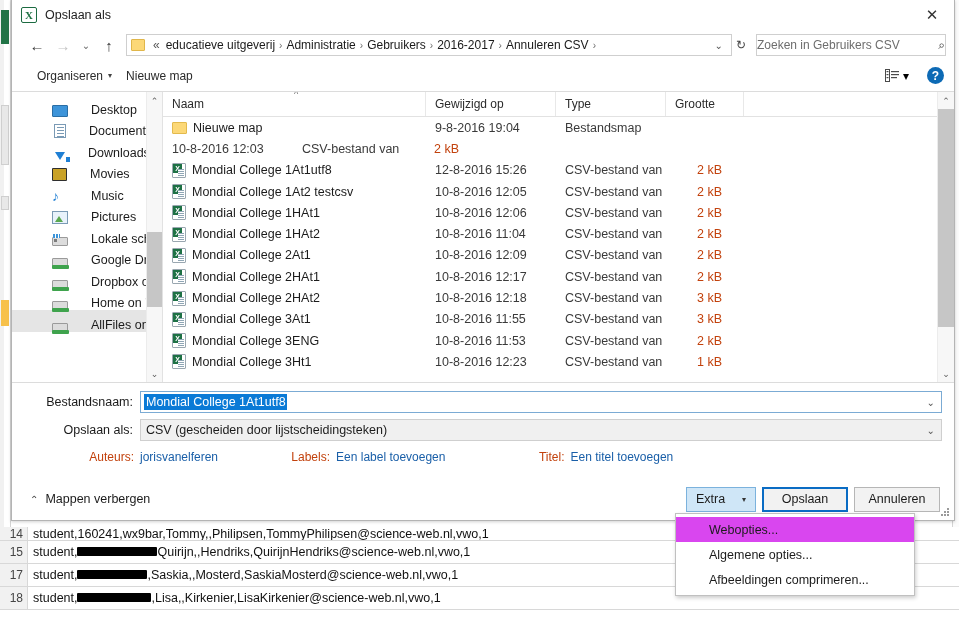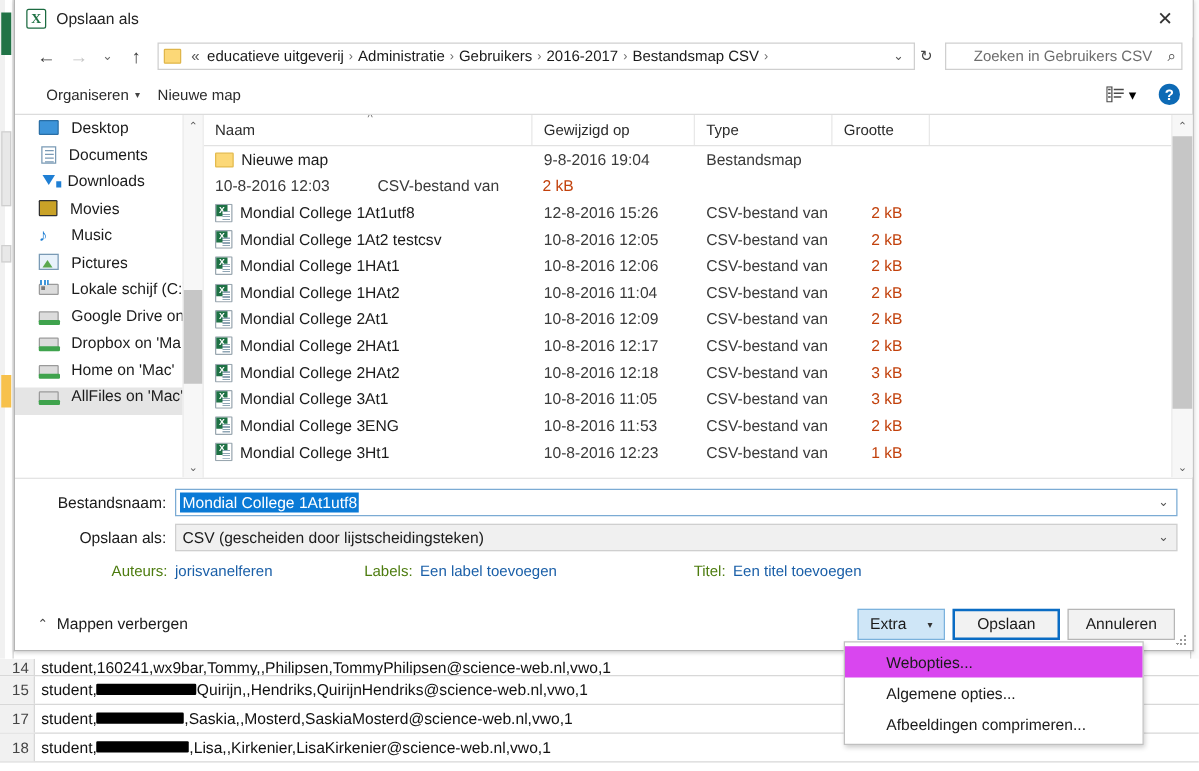--- a/index.html
+++ b/index.html
@@ -56,42 +56,42 @@
   .crumbbar { flex: 1; height: 22px; margin-left: 4px; border: 1px solid #cfcfcf; background: #fff;
     display: flex; align-items: center; padding: 0 2px 0 4px; }
   .crumb-folder { width: 14px; height: 12px; background: #fcd877; border: 1px solid #e0b64a; border-radius: 1px;
     margin-right: 5px; flex: 0 0 auto; }
   .crumb { font-size: 12px; color: #1a1a1a; padding: 0 3px; white-space: nowrap; }
   .crumb.mini { color: #555; }
   .crumb-sep { color: #6d6d6d; font-size: 10px; padding: 0 1px; }
   .crumb-chev { margin-left: auto; color: #555; font-size: 10px; padding: 0 6px; }
   .refresh { color: #444; font-size: 12px; padding: 0 4px; }
   .searchbox { width: 190px; height: 22px; margin-left: 6px; border: 1px solid #cfcfcf; background: #fff;
-    display: flex; align-items: center; padding: 0 22px; }
+    display: flex; align-items: center; padding: 0 0; }
   .searchbox input { border: none; outline: none; flex: 1; font-size: 12px; color: #222;
     font-family: "Liberation Sans", sans-serif; background: transparent; }
   .searchbox input::placeholder { color: #6d6d6d; }
   .search-ico { color: #444; font-size: 12px; }
 
   
   .cmdbar { height: 32px; display: flex; align-items: center; padding: 0 10px 0 18px; border-bottom: 1px solid #dcdcdc; }
   .cmd { font-size: 12px; color: #2b2b2b; padding: 3px 7px; display: flex; align-items: center; gap: 5px; }
   .cmd .caret { font-size: 8px; color: #444; }
   .cmd-right { margin-left: auto; display: flex; align-items: center; gap: 4px; }
   .viewico { display: flex; align-items: center; gap: 3px; padding: 3px 4px; }
   .help-btn { width: 17px; height: 17px; border-radius: 50%; background: #0d6ab5; color: #fff; font-size: 12px;
     font-weight: bold; display: flex; align-items: center; justify-content: center; margin-left: 10px; }
 
   
   .dlg-body { display: flex; height: 291px; border-bottom: 1px solid #dcdcdc; }
 
   
   .sidebar { width: 151px; position: relative; background: #fff; border-right: 1px solid #e2e2e2; overflow: hidden; }
   .side-list { padding-top: 3px; }
-  .side-item { height: 21.5px; display: flex; align-items: flex-start; padding-left: 19px; gap: 10px; font-size: 12.5px; color: #1b1b1b; white-space: nowrap; }
+  .side-item { height: 21.5px; display: flex; align-items: flex-end; padding-left: 40px; gap: 23px; font-size: 12.5px; color: #1b1b1b; white-space: nowrap; }
   .side-item.selected { background: #e5e5e5; }
   .side-item .lbl { overflow: hidden; }
   .sv-ico { width: 16px; height: 14px; flex: 0 0 auto; position: relative; }
   .ic-desktop { background: #3d94d9; border: 1px solid #2a6ea5; border-radius: 1px; height: 12px; margin-top:1px;}
   .ic-docs { background: #fff; border: 1px solid #7a9ab5; height: 14px; width: 12px; margin-left:2px;}
   .ic-docs:after { content:''; position:absolute; left:2px; top:2px; width:7px; height:1px; background:#7a9ab5;
     box-shadow:0 3px 0 #7a9ab5, 0 6px 0 #7a9ab5, 0 9px 0 #7a9ab5; }
   .ic-dl { width:0;height:0; border-left:5px solid transparent; border-right:5px solid transparent;
     border-top:8px solid #1f7fd4; margin: 2px 0 0 3px; }
   .ic-dl:after { content:''; position:absolute; left:6px; top:-3px; width:4px; height:5px; background:#1f7fd4;}
@@ -141,21 +141,21 @@
   .formarea { padding: 7px 0 0 0; height: 95px; }
   .frm-row { display: flex; align-items: center; height: 24px; margin-bottom: 4px; padding-right: 12px; }
   .frm-label { width: 128px; text-align: right; padding-right: 7px; font-size: 12.5px; color: #1b1b1b; }
   .frm-field { flex: 1; height: 22px; border: 1px solid #7babd4; background: #fff; display: flex; align-items: center;
     padding-left: 3px; }
   .frm-field.combo { border-color: #cfcfcf; background: #f0f0f0; }
   .frm-field .valsel { background: #0a7ad6; color: #fff; font-size: 12.5px; padding: 1px 1px 1px 2px; }
   .frm-field .val { font-size: 12.5px; color: #1b1b1b; padding-left: 2px; }
   .frm-field .chev { margin-left: auto; font-size: 10px; color: #555; padding: 0 6px; }
   .meta-row { display: flex; align-items: center; height: 22px; font-size: 12px; padding-left: 0; }
-  .meta-lab { color: #4d7c0f; text-align: right; padding-right: 6px; }
+  .meta-lab { color: #c2410c; text-align: right; padding-right: 6px; }
   .meta-val { color: #1a5fa8; }
 
   
   .footer { height: 42px; display: flex; align-items: center; padding: 0 14px 0 18px; position: relative; }
   .hidefolders { display: flex; align-items: center; gap: 7px; font-size: 12.5px; color: #1b1b1b; }
   .hidefolders .cr { font-size: 10px; color: #444; }
   .btns { margin-left: auto; display: flex; align-items: center; gap: 6px; }
   .btn { height: 25px; min-width: 86px; border: 1px solid #b6b6b6; background: #f2f2f2; font-size: 12.5px; color: #1b1b1b;
     display: flex; align-items: center; justify-content: center; gap: 12px; padding: 0 10px;
     font-family: "Liberation Sans", sans-serif; }
@@ -229,21 +229,21 @@
       <span class="crumb-folder"></span>
       <span class="crumb mini">«</span>
       <span class="crumb">educatieve uitgeverij</span>
       <span class="crumb-sep">›</span>
       <span class="crumb">Administratie</span>
       <span class="crumb-sep">›</span>
       <span class="crumb">Gebruikers</span>
       <span class="crumb-sep">›</span>
       <span class="crumb">2016-2017</span>
       <span class="crumb-sep">›</span>
-      <span class="crumb">Bestandsmap CSV</span>
+      <span class="crumb">Annuleren CSV</span>
       <span class="crumb-sep">›</span>
       <span class="crumb-chev">⌄</span>
     </div>
     <span class="refresh">↻</span>
 
     <div class="searchbox">
       <input type="text" placeholder="Zoeken in Gebruikers CSV" style="">
       <span class="search-ico">⌕</span>
     </div>
   </div>
@@ -417,21 +417,21 @@
           </span>
         <span class="c date cw-date">10-8-2016 12:18</span>
         <span class="c type cw-type">CSV-bestand van ...</span>
         <span class="c size cw-size">3 kB</span>
       </div>
       <div class="frow">
         <span class="c name cw-name">
             <span class="fico-csv"></span>
             <span>Mondial College  3At1</span>
           </span>
-        <span class="c date cw-date">10-8-2016 11:05</span>
+        <span class="c date cw-date">10-8-2016 11:55</span>
         <span class="c type cw-type">CSV-bestand van ...</span>
         <span class="c size cw-size">3 kB</span>
       </div>
       <div class="frow">
         <span class="c name cw-name">
             <span class="fico-csv"></span>
             <span>Mondial College  3ENG</span>
           </span>
         <span class="c date cw-date">10-8-2016 11:53</span>
         <span class="c type cw-type">CSV-bestand van ...</span>
@@ -470,21 +470,21 @@
       <span class="frm-field combo">
         <span class="val">CSV (gescheiden door lijstscheidingsteken)</span>
         <span class="chev">⌄</span>
       </span>
     </div>
     <div class="meta-row">
       <span class="meta-lab" style="width:128px;">Auteurs:</span>
       <span class="meta-val">jorisvanelferen</span>
       <span class="meta-lab" style="width:118px;">Labels:</span>
       <span class="meta-val">Een label toevoegen</span>
-      <span class="meta-lab" style="width:125px;margin-left:16px;">Titel:</span>
+      <span class="meta-lab" style="width:125px;">Titel:</span>
       <span class="meta-val">Een titel toevoegen</span>
     </div>
   </div>
 
   <div class="footer">
     <span class="hidefolders">
       <span class="cr">⌃</span>
       <span>Mappen verbergen</span>
     </span>
     <span class="btns">

